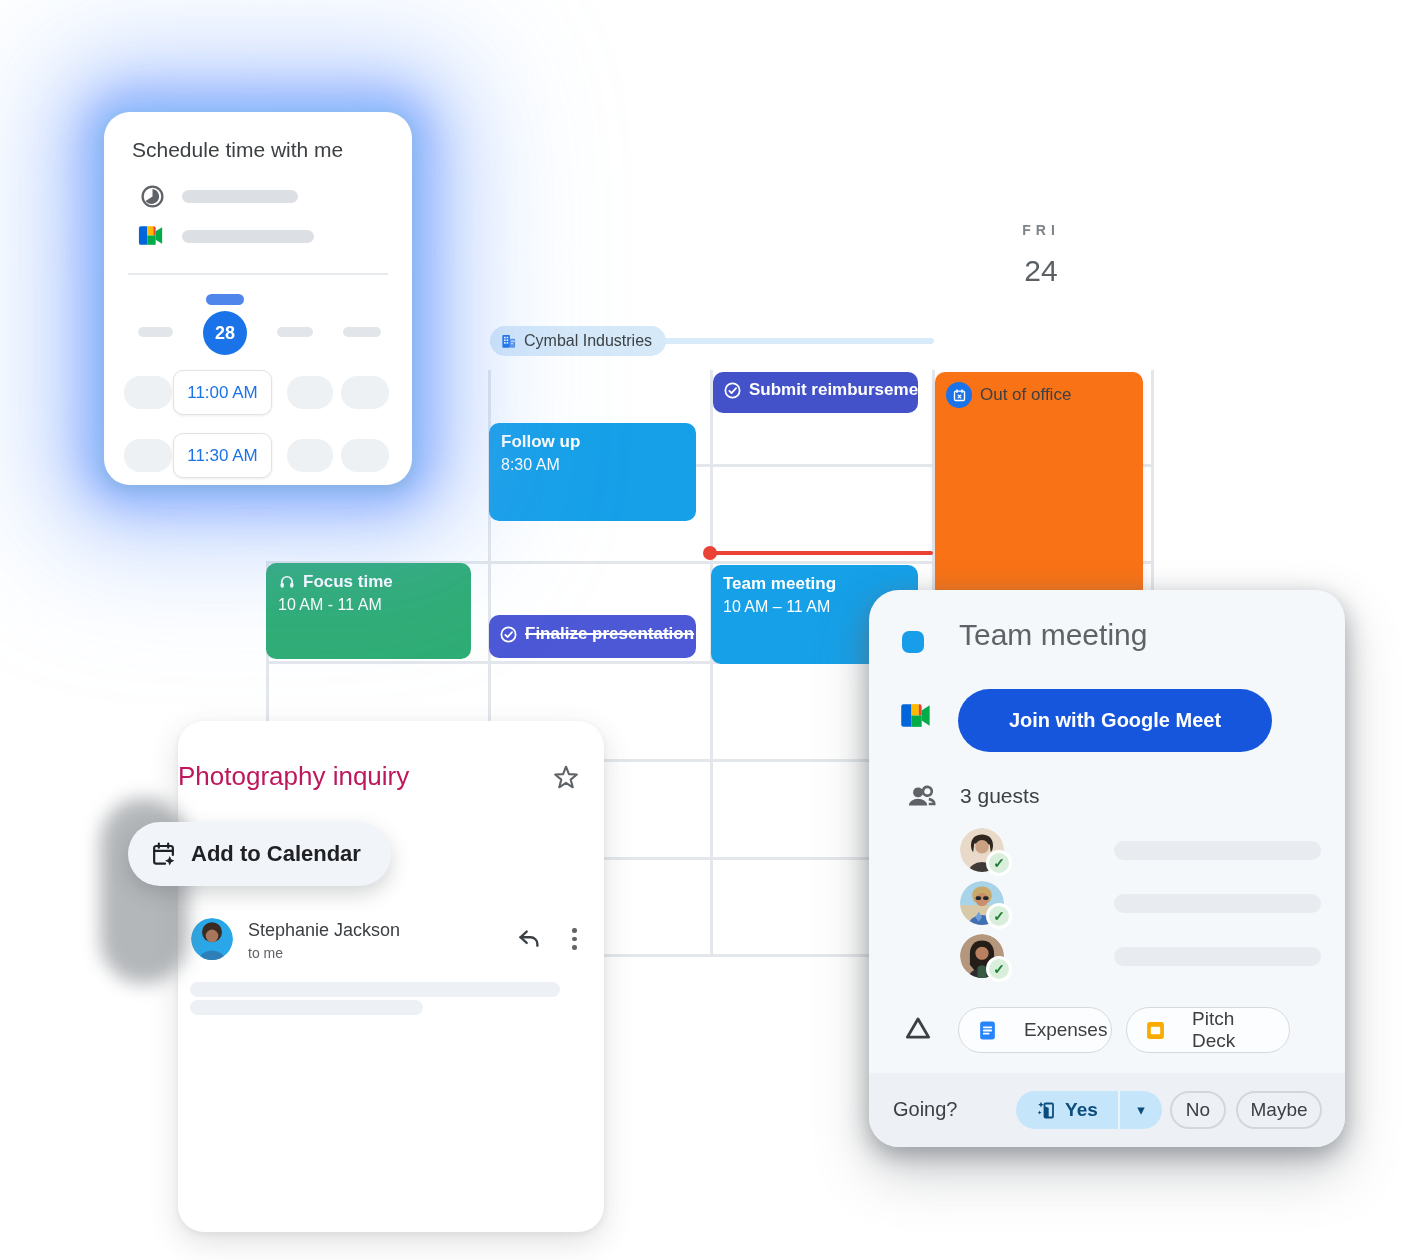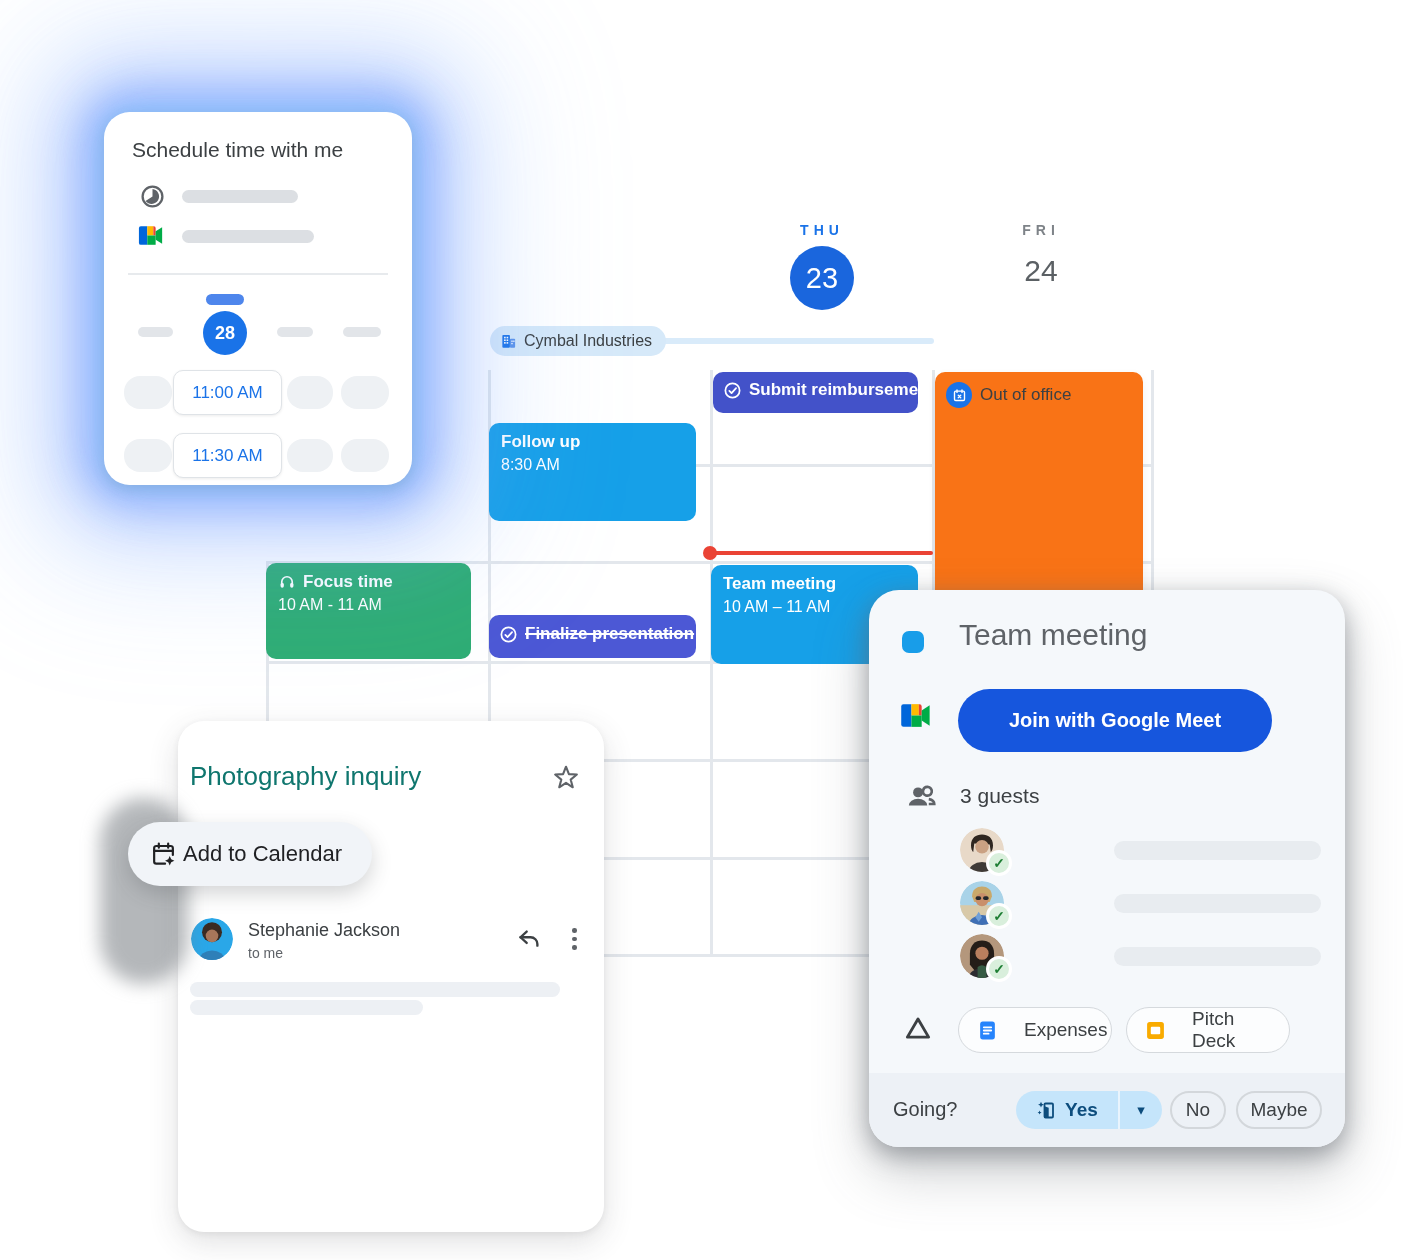--- a/index.html
+++ b/index.html
@@ -46,42 +46,42 @@
                    0 0 85px 55px rgba(90,140,255,.26),0 0 135px 95px rgba(140,190,255,.15);}
   .schcard{position:absolute;left:104px;top:112px;width:308px;height:373px;border-radius:26px;background:#fff;
            z-index:8;box-shadow:0 4px 14px rgba(60,64,67,.15);}
   .sch-title{position:absolute;left:28px;top:26px;font-size:21px;font-weight:500;color:#3c4043;}
   .skel{position:absolute;background:#dcdfe3;border-radius:7px;}
   .mini-pill{position:absolute;left:102px;top:182px;width:38px;height:11px;border-radius:6px;background:#4e86ec;}
   .dash{position:absolute;top:215px;height:10px;border-radius:5px;background:#e2e5e9;}
   .sch-circle{position:absolute;left:99px;top:199px;width:44px;height:44px;border-radius:50%;background:#1a73e8;
               display:flex;align-items:center;justify-content:center;color:#fff;font-size:18px;font-weight:600;}
   .slotgrey{position:absolute;height:33px;border-radius:16px;background:#eef1f4;}
-  .slotbtn{position:absolute;width:109px;height:45px;border-radius:10px;background:#fff;border:1.5px solid #dfe3e7;
+  .slotbtn{position:absolute;width:99px;height:45px;border-radius:10px;background:#fff;border:1.5px solid #dfe3e7;
            box-shadow:0 1px 3px rgba(0,0,0,.08);display:flex;align-items:center;justify-content:center;
            font-size:17px;font-weight:500;color:#1a73e8;box-sizing:border-box;}
   .sch-div{position:absolute;left:24px;top:161px;width:260px;height:1.5px;background:#e7eaed;}
 
   
   .mailcard{position:absolute;left:178px;top:721px;width:426px;height:511px;border-radius:26px;background:#fff;z-index:6;
             box-shadow:0 10px 30px rgba(60,64,67,.16),0 2px 6px rgba(60,64,67,.08);}
-  .mail-title{position:absolute;left:12px;top:40px;font-size:26px;color:#0f766e;}
+  .mail-title{position:absolute;left:0;top:40px;font-size:26px;color:#be185d;}
   .mail-star{position:absolute;left:374px;top:42px;width:28px;height:28px;}
   .mailbar{position:absolute;background:#edf0f4;border-radius:8px;height:15px;}
   .sender-name{position:absolute;left:70px;top:199px;font-size:18px;font-weight:500;color:#3c4043;}
   .sender-to{position:absolute;left:70px;top:224px;font-size:14px;color:#5f6368;}
   .avatar{border-radius:50%;overflow:hidden;display:block;}
   .dots{position:absolute;left:394px;top:207px;width:6px;display:flex;flex-direction:column;gap:4px;}
   .dots i{width:4.5px;height:4.5px;border-radius:50%;background:#5f6368;}
 
   .blob{position:absolute;left:100px;top:798px;width:88px;height:186px;border-radius:44px;
         background:rgba(118,123,129,.55);filter:blur(9px);z-index:7;}
   .addpill{position:absolute;left:128px;top:822px;height:64px;border-radius:33px;background:#f1f4f8;z-index:8;
-           display:flex;align-items:center;gap:6px;padding:0 30px 0 22px;
-           box-shadow:0 8px 20px rgba(60,64,67,.22);font-size:22px;font-weight:400;color:#202124;}
+           display:flex;align-items:center;gap:14px;padding:0 30px 0 22px;
+           box-shadow:0 8px 20px rgba(60,64,67,.22);font-size:22px;font-weight:700;color:#202124;}
 
   
   .teamcard{position:absolute;left:869px;top:590px;width:476px;height:557px;border-radius:30px;background:#f5f8fb;z-index:9;
             box-shadow:0 8px 24px rgba(96,102,109,.55),0 26px 55px rgba(96,102,109,.30);}
   .tm-square{position:absolute;left:33px;top:41px;width:22px;height:22px;border-radius:7px;background:#189de9;}
   .tm-title{position:absolute;left:90px;top:28px;font-size:30px;color:#5f6368;}
   .joinbtn{position:absolute;left:89px;top:99px;width:314px;height:63px;border-radius:32px;background:#1656dd;
            display:flex;align-items:center;justify-content:center;color:#fff;font-size:20px;font-weight:600;}
   .guestlbl{position:absolute;left:91px;top:194px;font-size:21px;color:#3c4043;}
   .grow{position:absolute;left:91px;height:44px;}
@@ -118,26 +118,20 @@
     <div class="gridline" style="left:266px;top:561px;width:888px;height:3px;"></div>
     <div class="gridline" style="left:266px;top:661px;width:888px;height:3px;"></div>
     <div class="gridline" style="left:266px;top:759px;width:888px;height:3px;"></div>
     <div class="gridline" style="left:488px;top:857px;width:666px;height:3px;"></div>
     <div class="gridline" style="left:488px;top:954px;width:666px;height:3px;"></div>
   </div>
 
   <div class="nowline" style="left:710px;top:551px;width:223px;"></div>
   <div class="nowdot" style="left:703px;top:546px;"></div>
 
-  <div class="daycol" style="left:762px;">
-    <div class="daylbl active">THU</div>
-    <div class="daycircle">
-      <span>23</span>
-    </div>
-  </div>
   <div class="daycol" style="left:981px;">
     <div class="daylbl">FRI</div>
     <div class="daynum">24</div>
   </div>
 
   <div class="cymline"></div>
   <div class="cympill">
     <span style="display:flex;">
       <svg width="17" height="17" viewBox="0 0 18 18">
           <rect x="2.5" y="2" width="8" height="13.5" rx="1" fill="#1a73e8"></rect>

